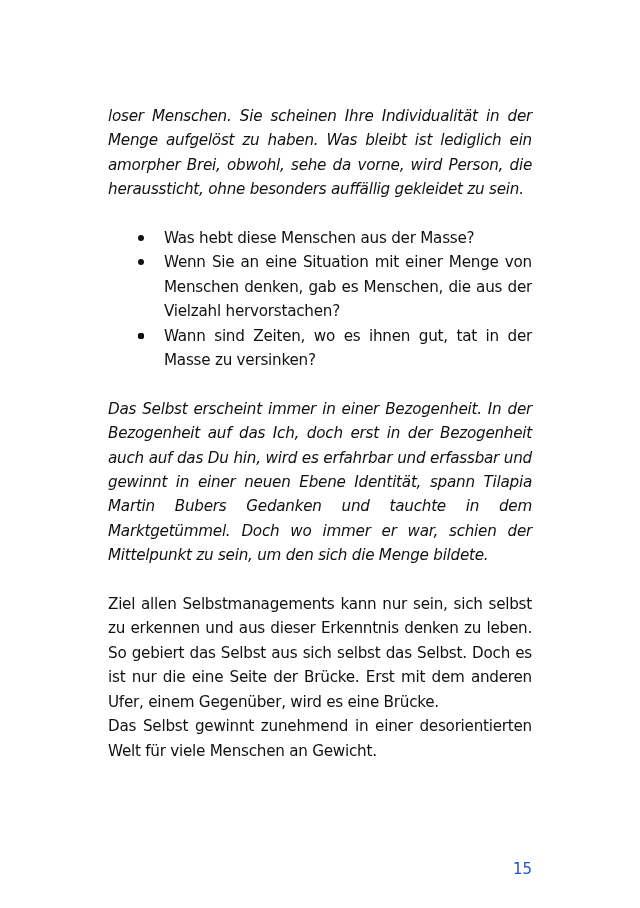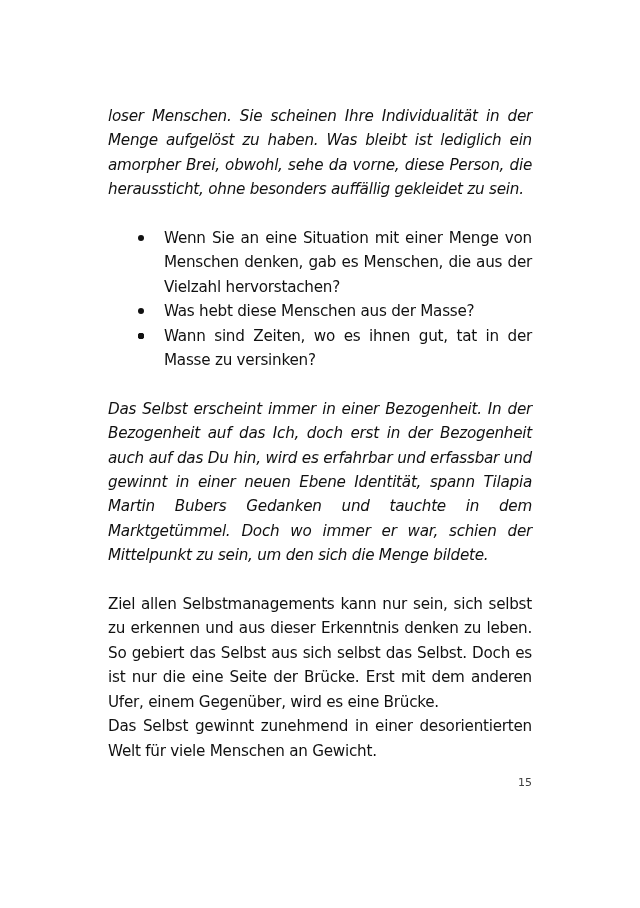--- a/index.html
+++ b/index.html
@@ -13,33 +13,33 @@
   .para { margin: 0; text-align: justify; }
   .italic { font-style: italic; }
   .gap { height: 24.4px; }
   ul.bullets { list-style: none; margin: 0; padding: 0; }
   ul.bullets li { position: relative; padding-left: 56px; text-align: justify; }
   ul.bullets li .dot {
     position: absolute; left: 30px; top: 9px; width: 6px; height: 6px;
     border-radius: 50%; background: #111111;
   }
   .page-number {
-    position: absolute; left: 108px; top: 776px; width: 424px; text-align: right;
-    font-family: "DejaVu Sans", "Liberation Sans", sans-serif; font-size: 11px; color: #404040;
+    position: absolute; left: 108px; top: 860px; width: 424px; text-align: right;
+    font-family: "DejaVu Sans", "Liberation Sans", sans-serif; font-size: 15px; color: #1d4ed8;
   }
 </style>
 </head>
 <body>
 
 <div class="page">
-  <p class="para italic">loser Menschen. Sie scheinen Ihre Individualität in der Menge aufgelöst zu haben. Was bleibt ist lediglich  ein amorpher Brei, obwohl, sehe da vorne, diese Person, die heraussticht, ohne besonders auffällig gekleidet zu sein.</p>
+  <p class="para italic">loser Menschen. Sie scheinen Ihre Individualität in der Menge aufgelöst zu haben. Was bleibt ist lediglich  ein amorpher Brei, obwohl, sehe da vorne, wird Person, die heraussticht, ohne besonders auffällig gekleidet zu sein.</p>
   <div class="gap"></div>
   <ul class="bullets">
+    <li><span class="dot"></span><span>Was hebt diese Menschen aus der Masse?</span></li>
     <li><span class="dot"></span><span>Wenn Sie an eine Situation mit einer Menge von Menschen denken, gab es Menschen, die aus der Vielzahl hervorstachen?</span></li>
-    <li><span class="dot"></span><span>Was hebt diese Menschen aus der Masse?</span></li>
     <li><span class="dot"></span></li>
     <li><span class="dot"></span></li>
     <li><span class="dot"></span><span>Wann sind Zeiten, wo es ihnen gut, tat in der Masse zu versinken?</span></li>
   </ul>
   <div class="gap"></div>
   <p class="para italic">Das Selbst erscheint immer in einer Bezogenheit. In der Bezogenheit auf das Ich, doch erst in der Bezogenheit auch auf das Du hin, wird es erfahrbar und erfassbar und gewinnt in einer neuen Ebene Identität, spann Tilapia Martin Bubers Gedanken und tauchte in dem Marktgetümmel. Doch wo immer er war, schien der Mittelpunkt zu sein, um den sich die Menge bildete.</p>
   <div class="gap"></div>
   <p class="para">Ziel allen Selbstmanagements kann nur sein, sich selbst zu erkennen und aus dieser Erkenntnis denken zu leben. So gebiert das Selbst aus sich selbst das Selbst. Doch es ist nur die eine Seite der Brücke. Erst mit dem anderen Ufer, einem Gegenüber, wird es eine Brücke.</p>
   <p class="para">Das Selbst gewinnt zunehmend in einer desorientierten Welt für viele Menschen an Gewicht.</p>
 </div>

